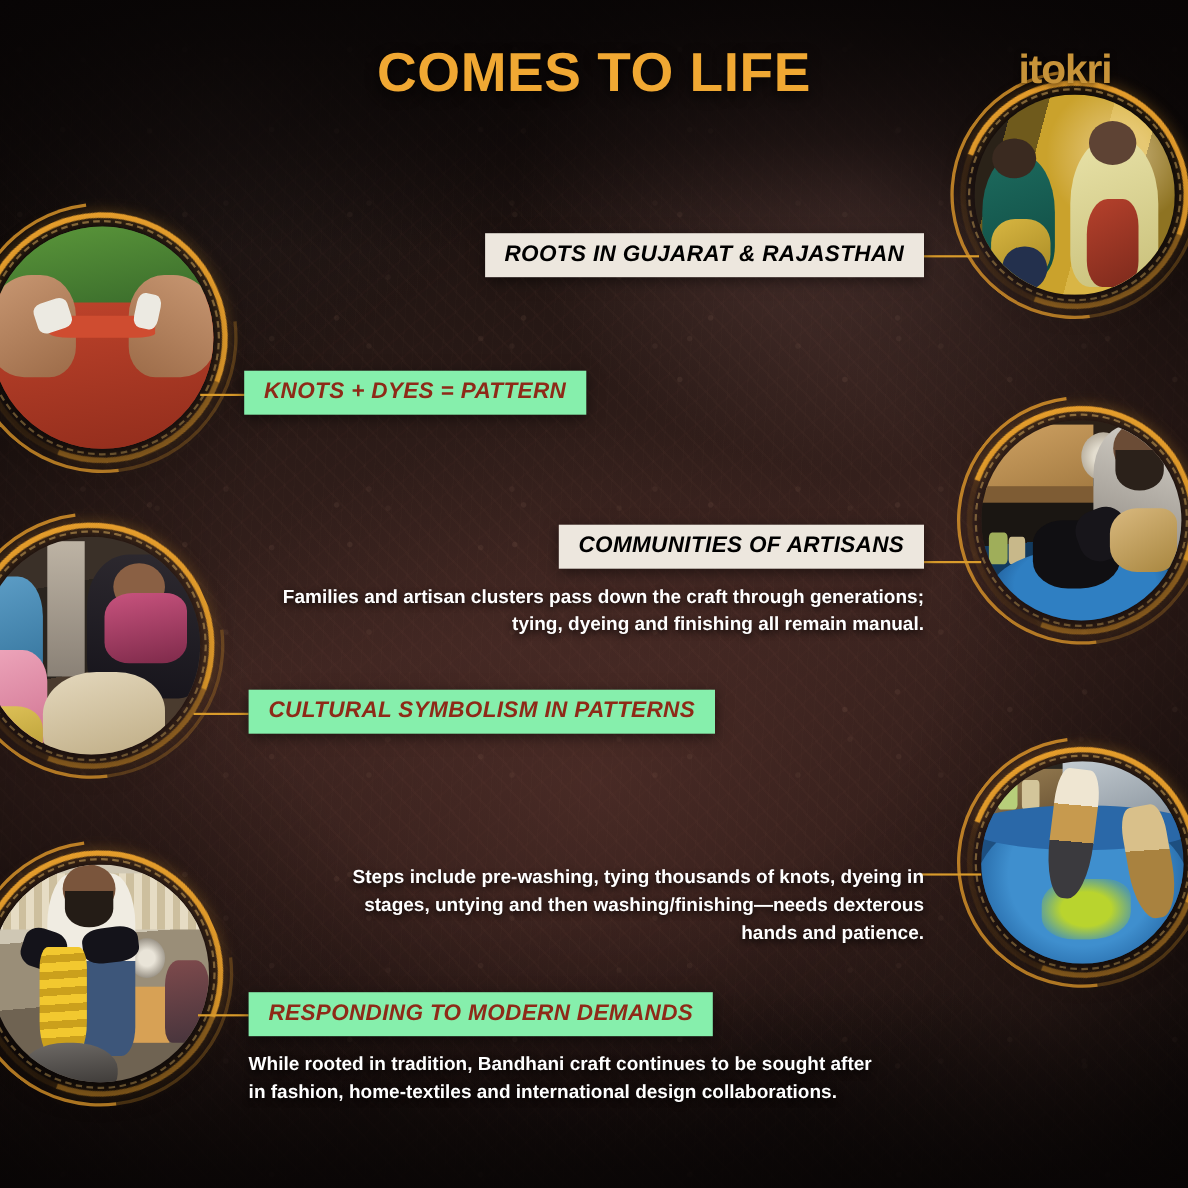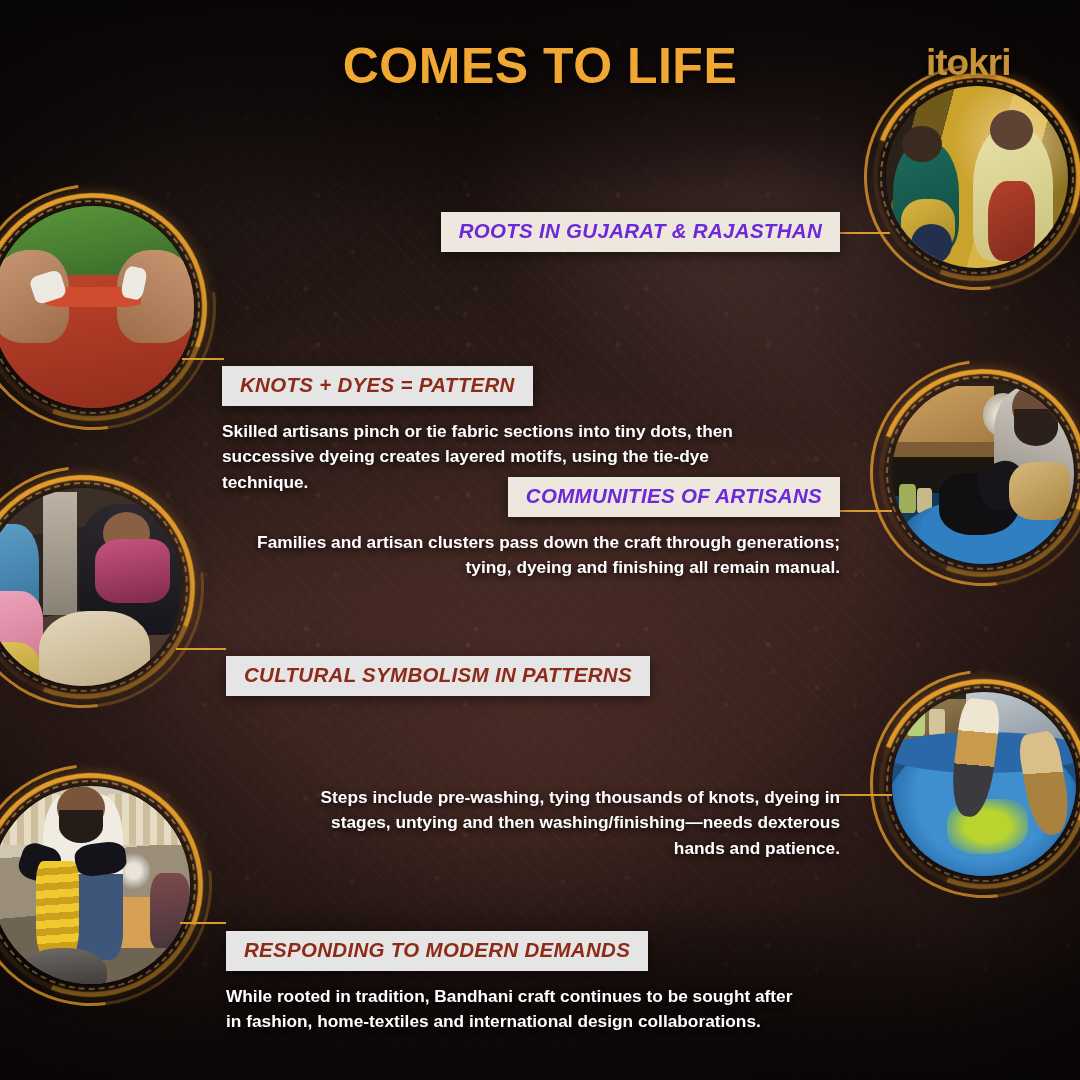--- a/index.html
+++ b/index.html
@@ -187,25 +187,25 @@
   
   .conn { position:absolute; z-index:4; height:2px; background:#D99B2B; }
 
   
   .block { position:absolute; z-index:5; }
   .banner {
     display:inline-block;
     padding:7px 18px 9px 18px;
     font-size:20.5px; font-weight:bold; font-style:italic;
     letter-spacing:.3px; white-space:nowrap;
-    color:#6d28d9;
+    color:#000000;
     box-shadow:0 3px 12px rgba(0,0,0,.5);
   }
   .banner.cream { background:#EDE7DE; }
-  .banner.amber { background:#e5e5e5; color:#8E2A18;margin-top:29px; }
+  .banner.amber { background:#86efac; color:#8E2A18; }
   .body {
     margin-top:13px;
     color:#FFFFFF;
     font-size:17.3px; font-weight:bold; line-height:1.46;
     text-shadow:0 2px 7px rgba(0,0,0,.85);
   }
   .align-right { text-align:right; }
   .align-left  { text-align:left; }
   .row-right { text-align:right; }
 </style>
@@ -352,21 +352,20 @@
 <div class="conn" style="left:176px; top:648px; width:50px;"></div>
 <div class="conn" style="left:838px; top:794px; width:54px;"></div>
 <div class="conn" style="left:180px; top:922px; width:46px;"></div>
 
 <div class="block row-right" style="left:248px; top:212px; width:592px;">
   <div class="banner cream">ROOTS IN GUJARAT &amp; RAJASTHAN</div>
 </div>
 
 <div class="block" style="left:222px; top:337px; width:530px;">
   <div class="banner amber">KNOTS + DYES = PATTERN</div>
-  <div class="body align-left">Skilled artisans pinch or tie fabric sections into tiny dots, then successive dyeing creates layered motifs, using the tie-dye technique.</div>
 </div>
 
 <div class="block row-right" style="left:230px; top:477px; width:610px;">
   <div class="banner cream">COMMUNITIES OF ARTISANS</div>
   <div class="body align-right">Families and artisan clusters pass down the craft through generations; tying, dyeing and finishing all remain manual.</div>
 </div>
 
 <div class="block" style="left:226px; top:627px; width:560px;">
   <div class="banner amber">CULTURAL SYMBOLISM IN PATTERNS</div>
 </div>

